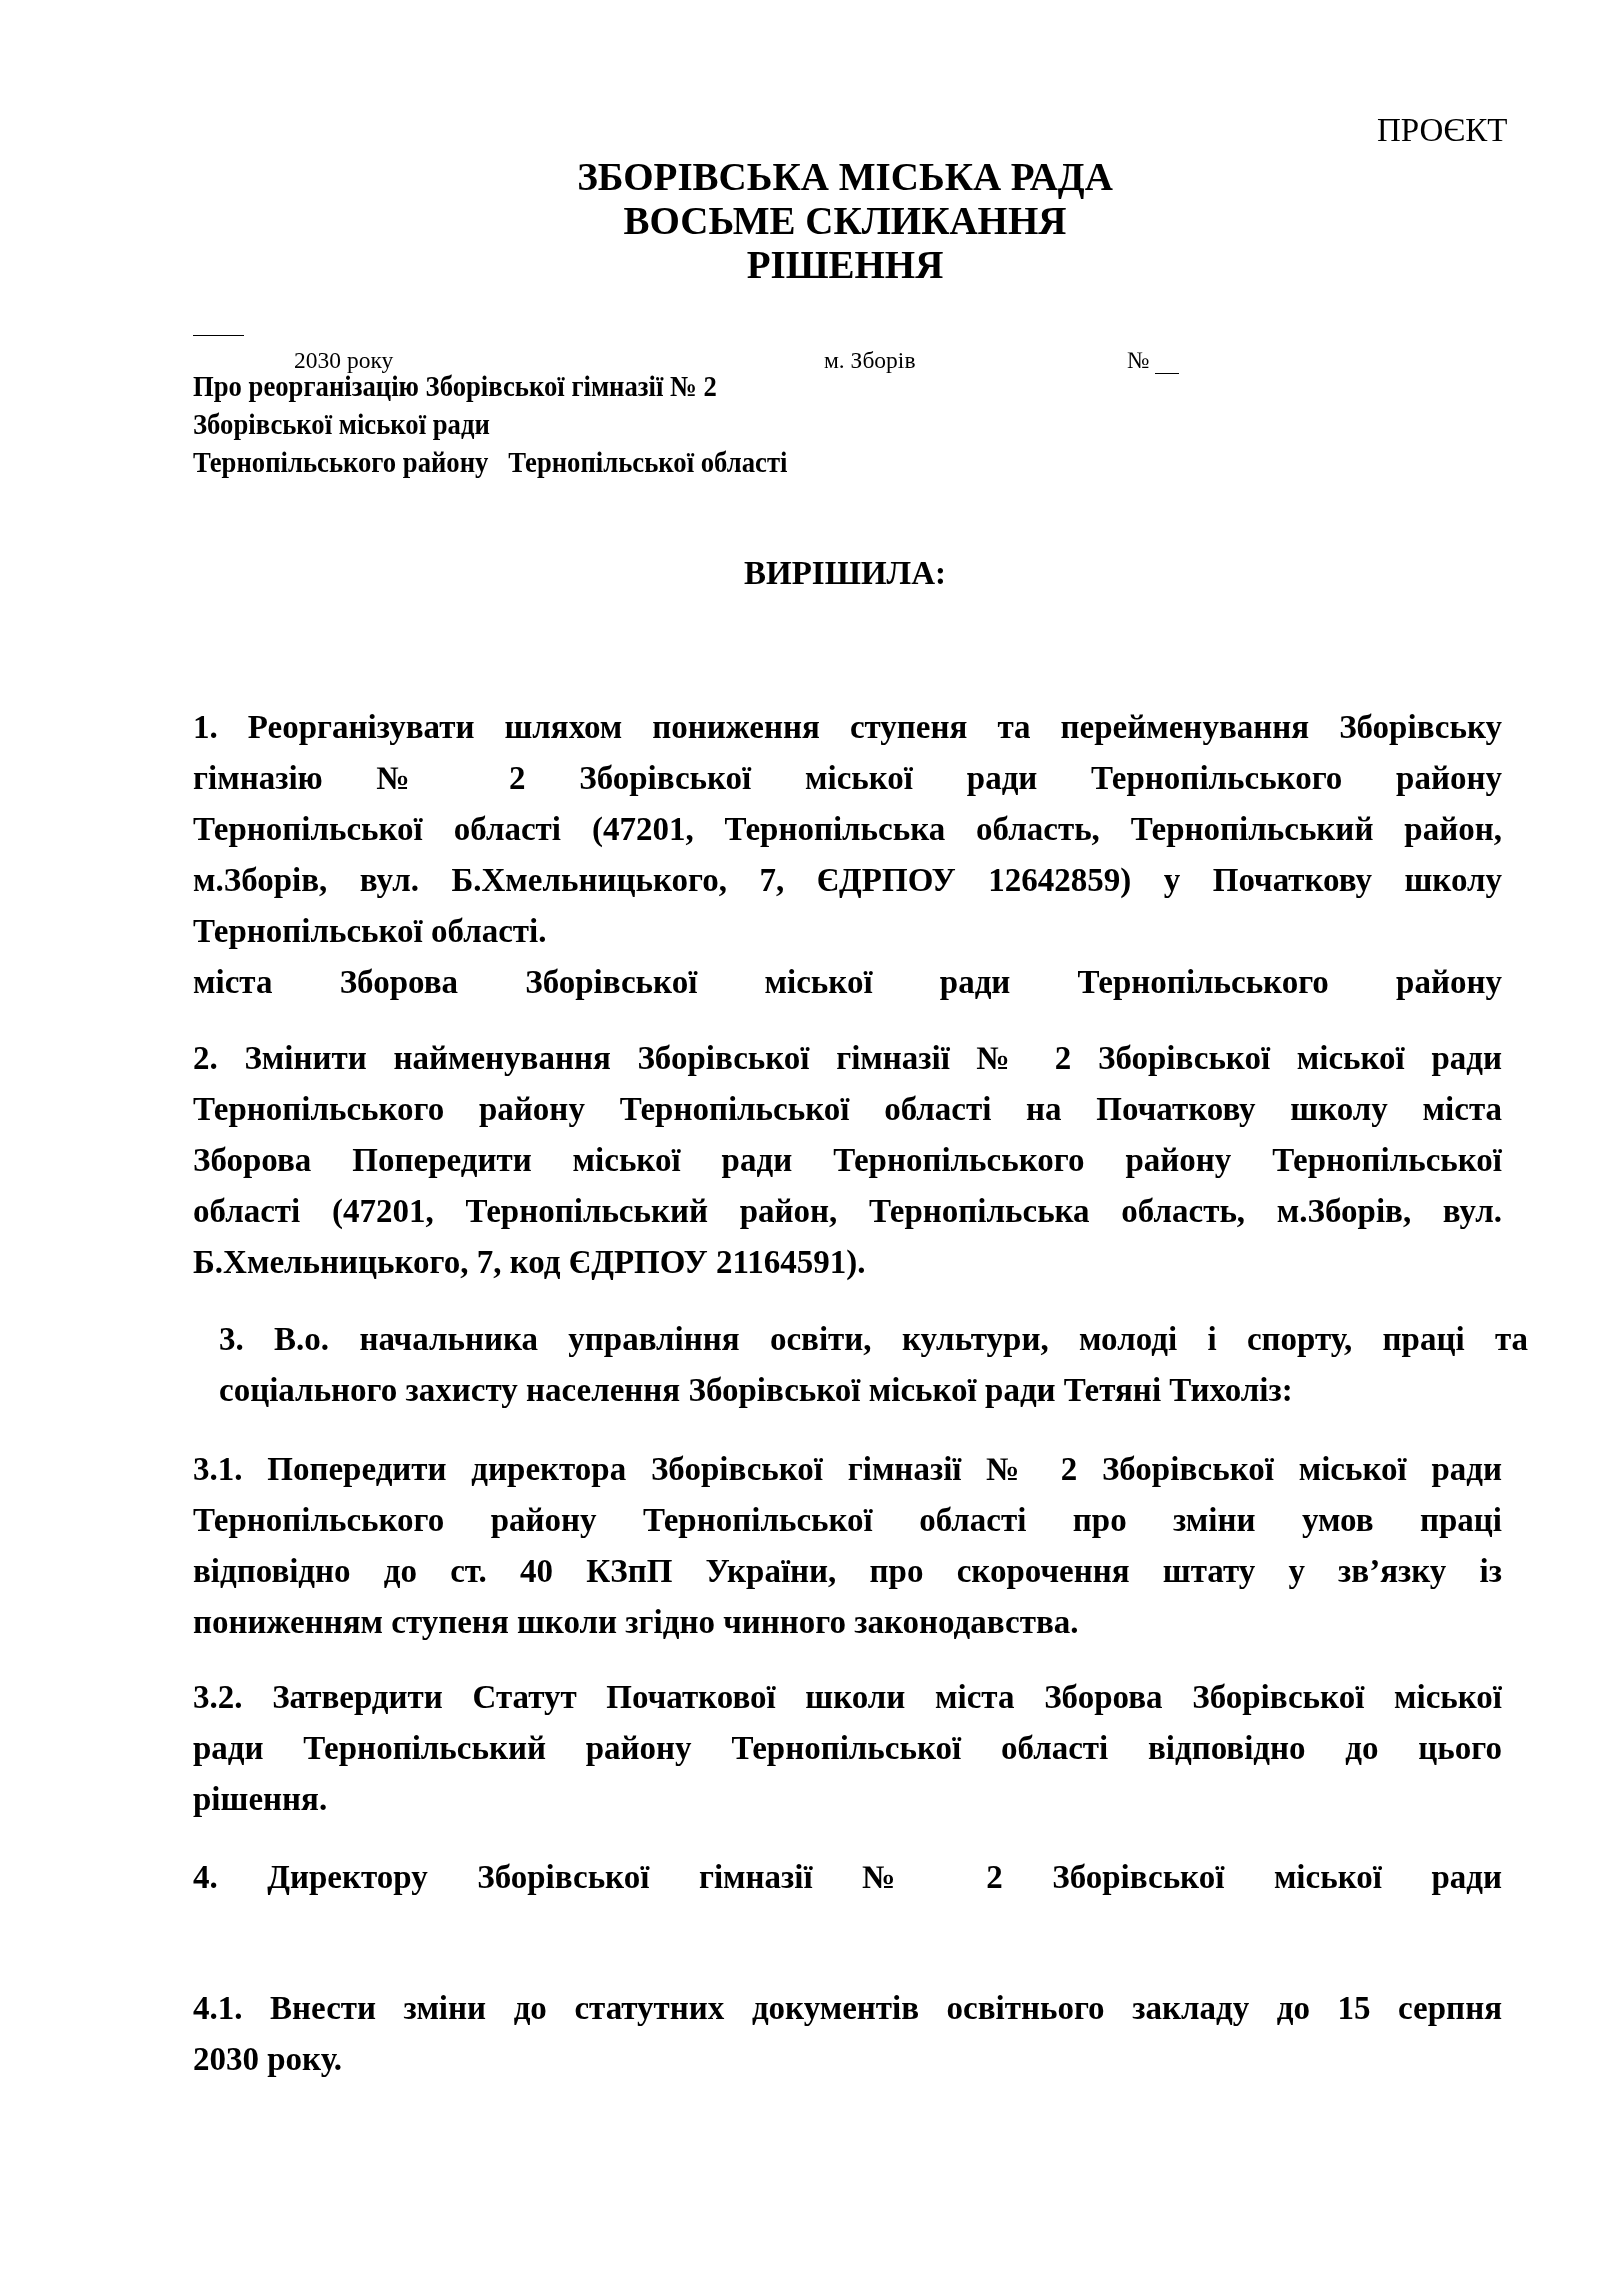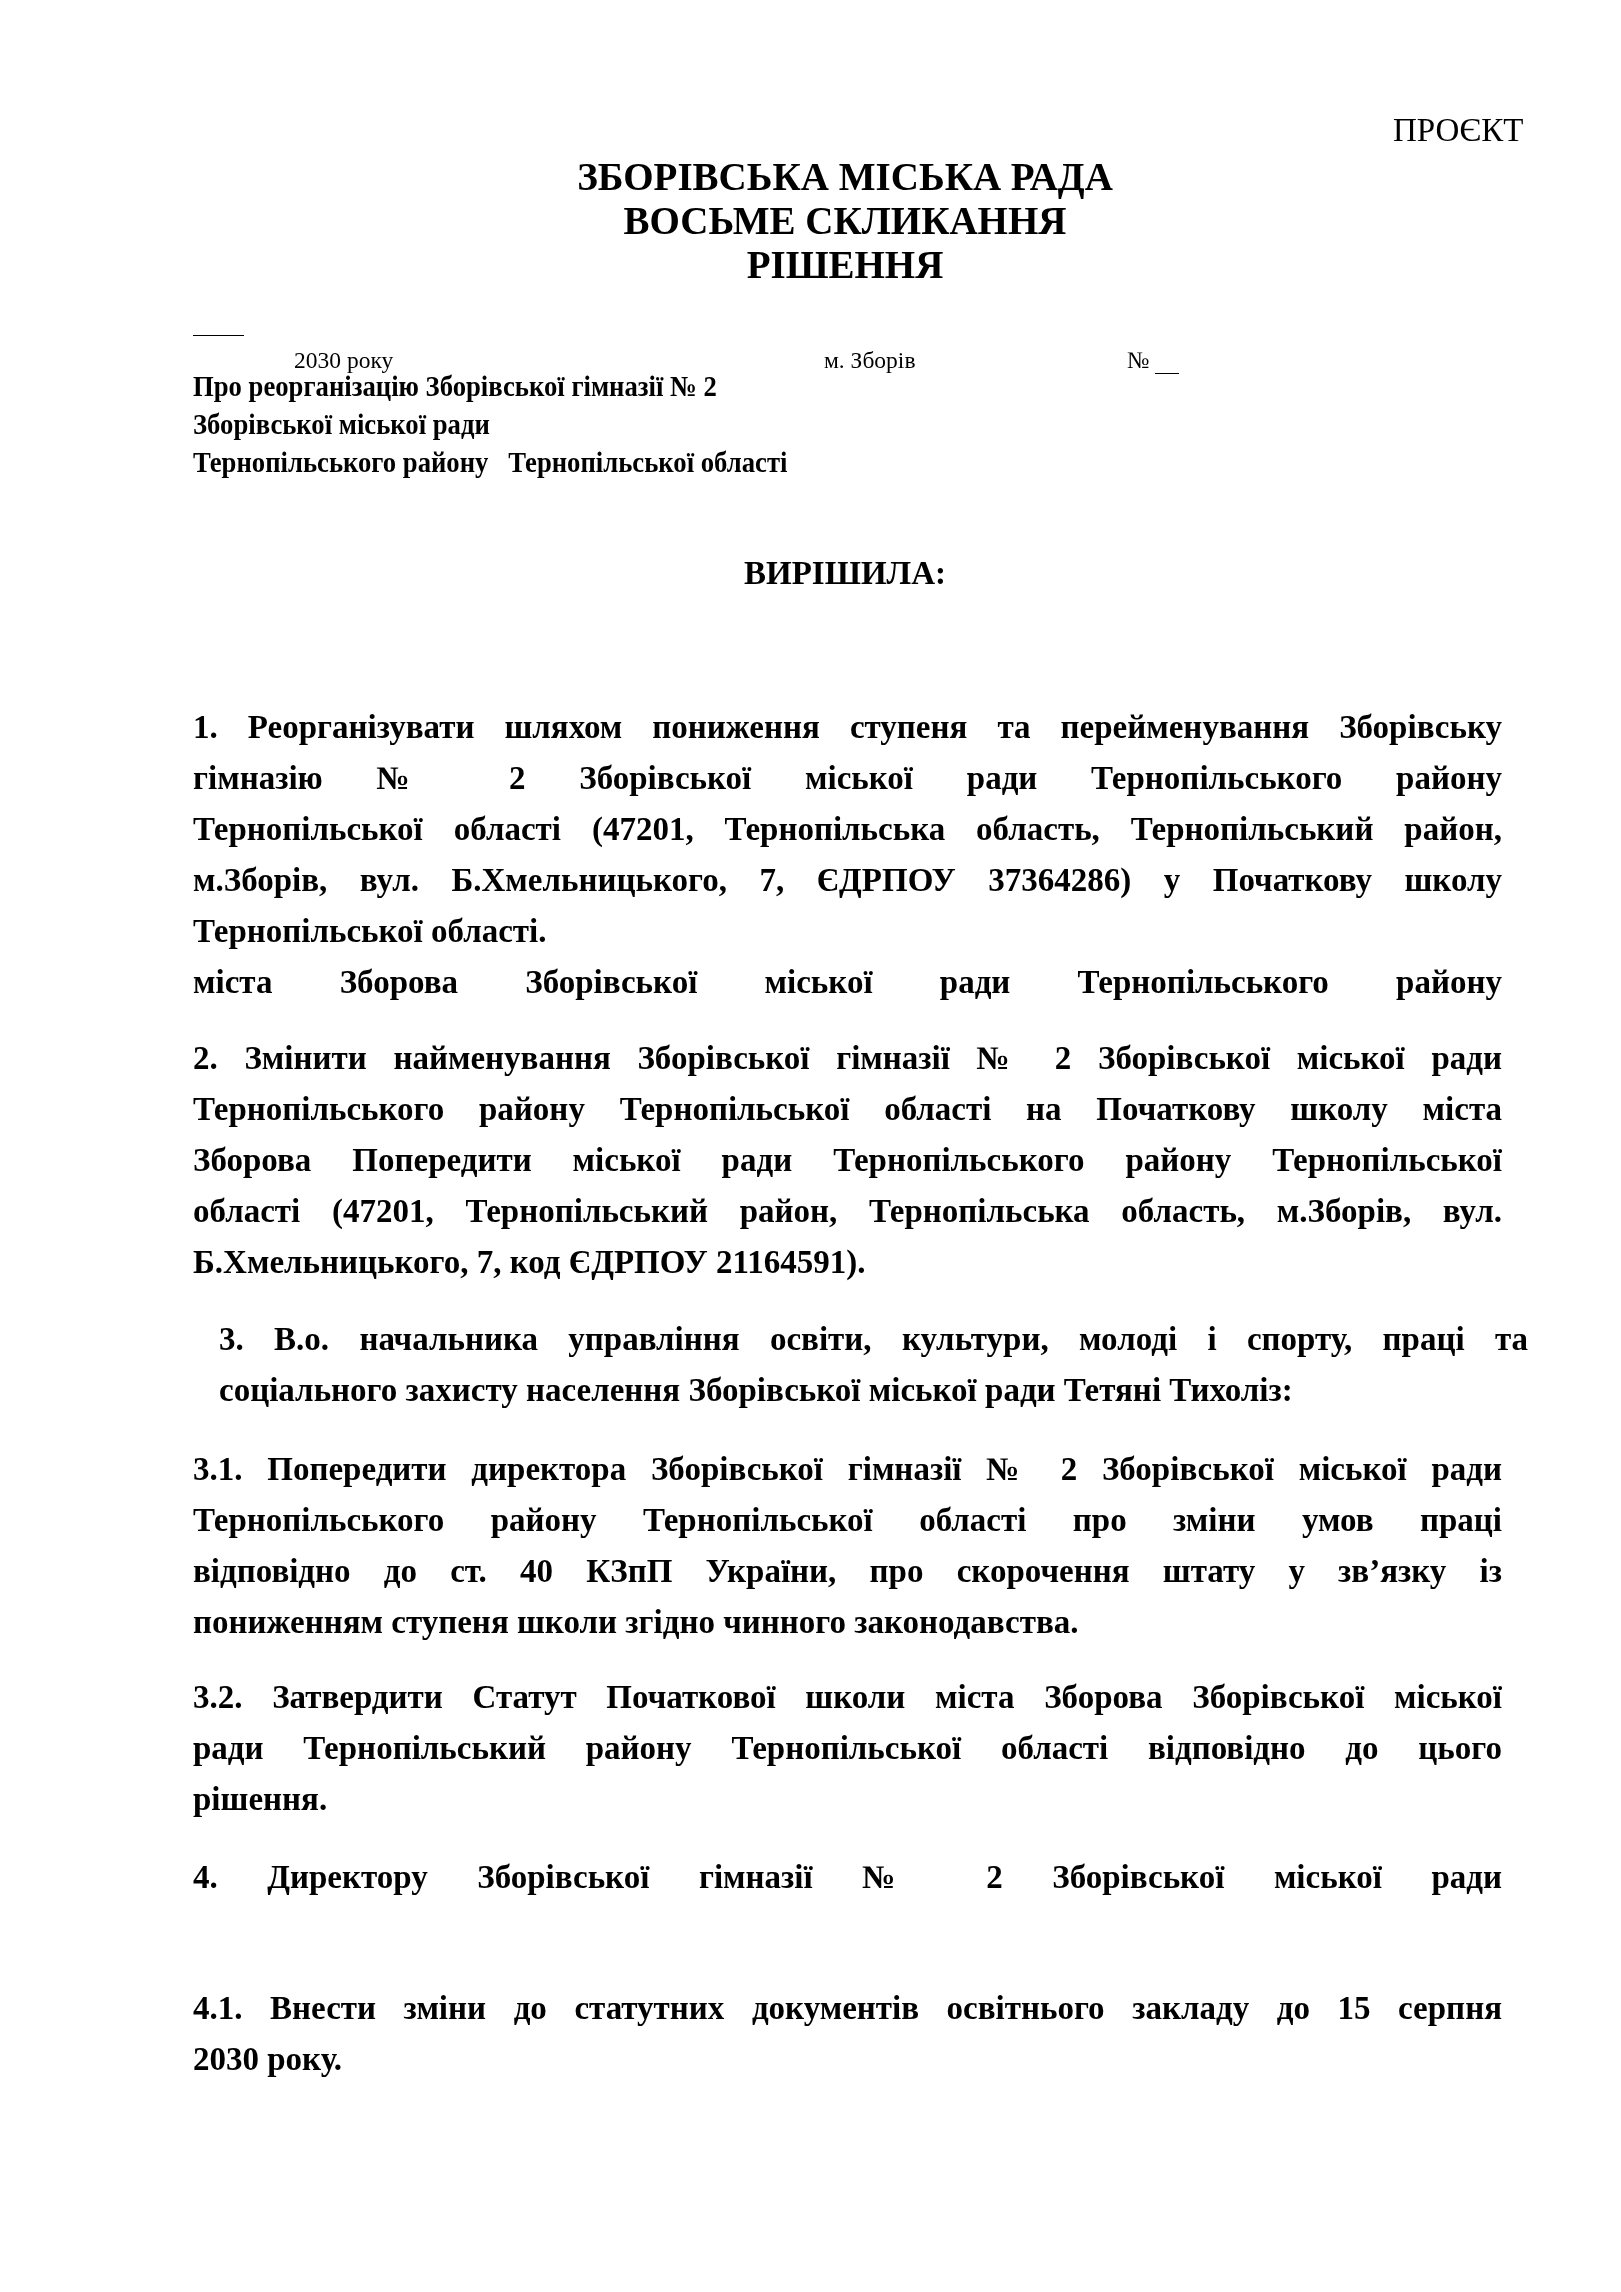--- a/index.html
+++ b/index.html
@@ -1,19 +1,19 @@
 <!DOCTYPE html>
 <html><head>
 <meta charset="utf-8">
 <style>
   html, body { margin: 0; padding: 0; background: #ffffff; }
   body { width: 1621px; height: 2293px; position: relative; overflow: hidden;
          font-family: "Liberation Serif", "DejaVu Serif", serif; color: #000; }
   .abs { position: absolute; white-space: nowrap; }
-  .draft { left: 1377px; top: 112px; font-size: 33px; margin-left: 16px; }
+  .draft { left: 1377px; top: 112px; font-size: 33px; }
   .title { left: 0; width: 1690px; text-align: center; font-weight: bold; font-size: 39px; line-height: 44px; }
   .t1 { top: 155px; } .t2 { top: 199px; } .t3 { top: 243px; }
   .dateline { top: 307px; font-size: 23.5px; margin-top: 40px; }
   .blank { left: 193px; top: 307px; width: 51px; height: 28px; border-bottom: 1.5px solid #000; }
   .year { left: 294px; }
   .city { left: 824px; font-family: Liberation Serif, serif; }
   .num { left: 1127px; }
   .num .u { display: inline-block; width: 23.5px; border-bottom: 1.5px solid #000; height: 21.6px; vertical-align: bottom; margin-left: 5.9px; }
   .subject { left: 193px; font-weight: bold; font-size: 29px; transform: scaleX(0.92); transform-origin: left; }
   .s1 { top: 370px; } .s2 { top: 408px; } .s3 { top: 446px; }
@@ -43,21 +43,21 @@
 <div class="abs subject s1">Про реорганізацію Зборівської гімназії № 2</div>
 <div class="abs subject s2">Зборівської міської ради</div>
 <div class="abs subject s3"><span>Тернопільського району</span><span class="gap"></span><span>Тернопільської області</span></div>
 
 <div class="abs decided">ВИРІШИЛА:</div>
 
 <div class="para p1">
   <span class="ln">     1. Реорганізувати шляхом пониження ступеня та перейменування Зборівську</span>
   <span class="ln">гімназію  №  2   Зборівської  міської  ради  Тернопільського  району</span>
   <span class="ln">Тернопільської області  (47201, Тернопільська область, Тернопільський район,</span>
-  <span class="ln">м.Зборів,  вул.  Б.Хмельницького,  7,  ЄДРПОУ  37364286)  у  Початкову  школу</span>
+  <span class="ln">м.Зборів,  вул.  Б.Хмельницького,  7,  ЄДРПОУ  12642859)  у  Початкову  школу</span>
   <span class="ln last">Тернопільської області.</span>
   <span class="ln">міста  Зборова      Зборівської  міської  ради  Тернопільського  району</span>
 </div>
 
 <div class="para p2">
   <span class="ln">   2. Змінити найменування Зборівської гімназії № 2  Зборівської міської ради</span>
   <span class="ln">Тернопільського району    Тернопільської області   на Початкову школу міста</span>
   <span class="ln">Зборова  Попередити міської ради Тернопільського району     Тернопільської</span>
   <span class="ln">області  (47201, Тернопільський район, Тернопільська область, м.Зборів, вул.</span>
   <span class="ln last">Б.Хмельницького, 7,  код ЄДРПОУ 21164591).</span>

